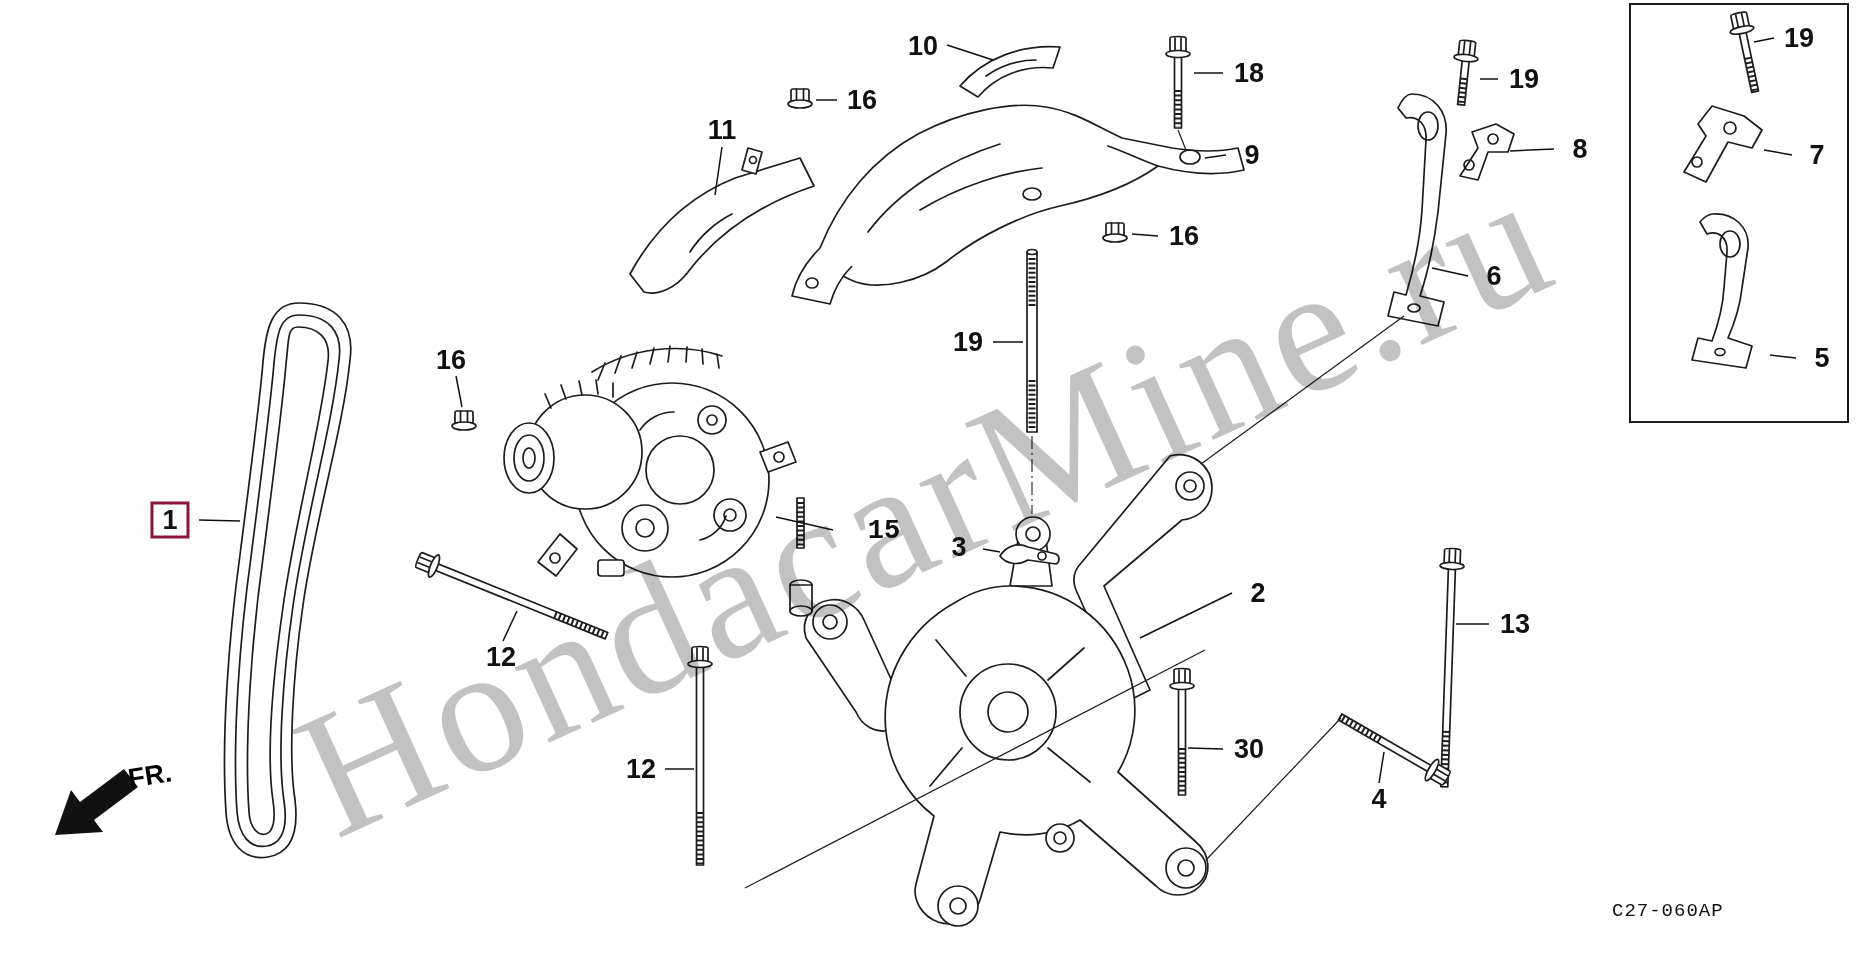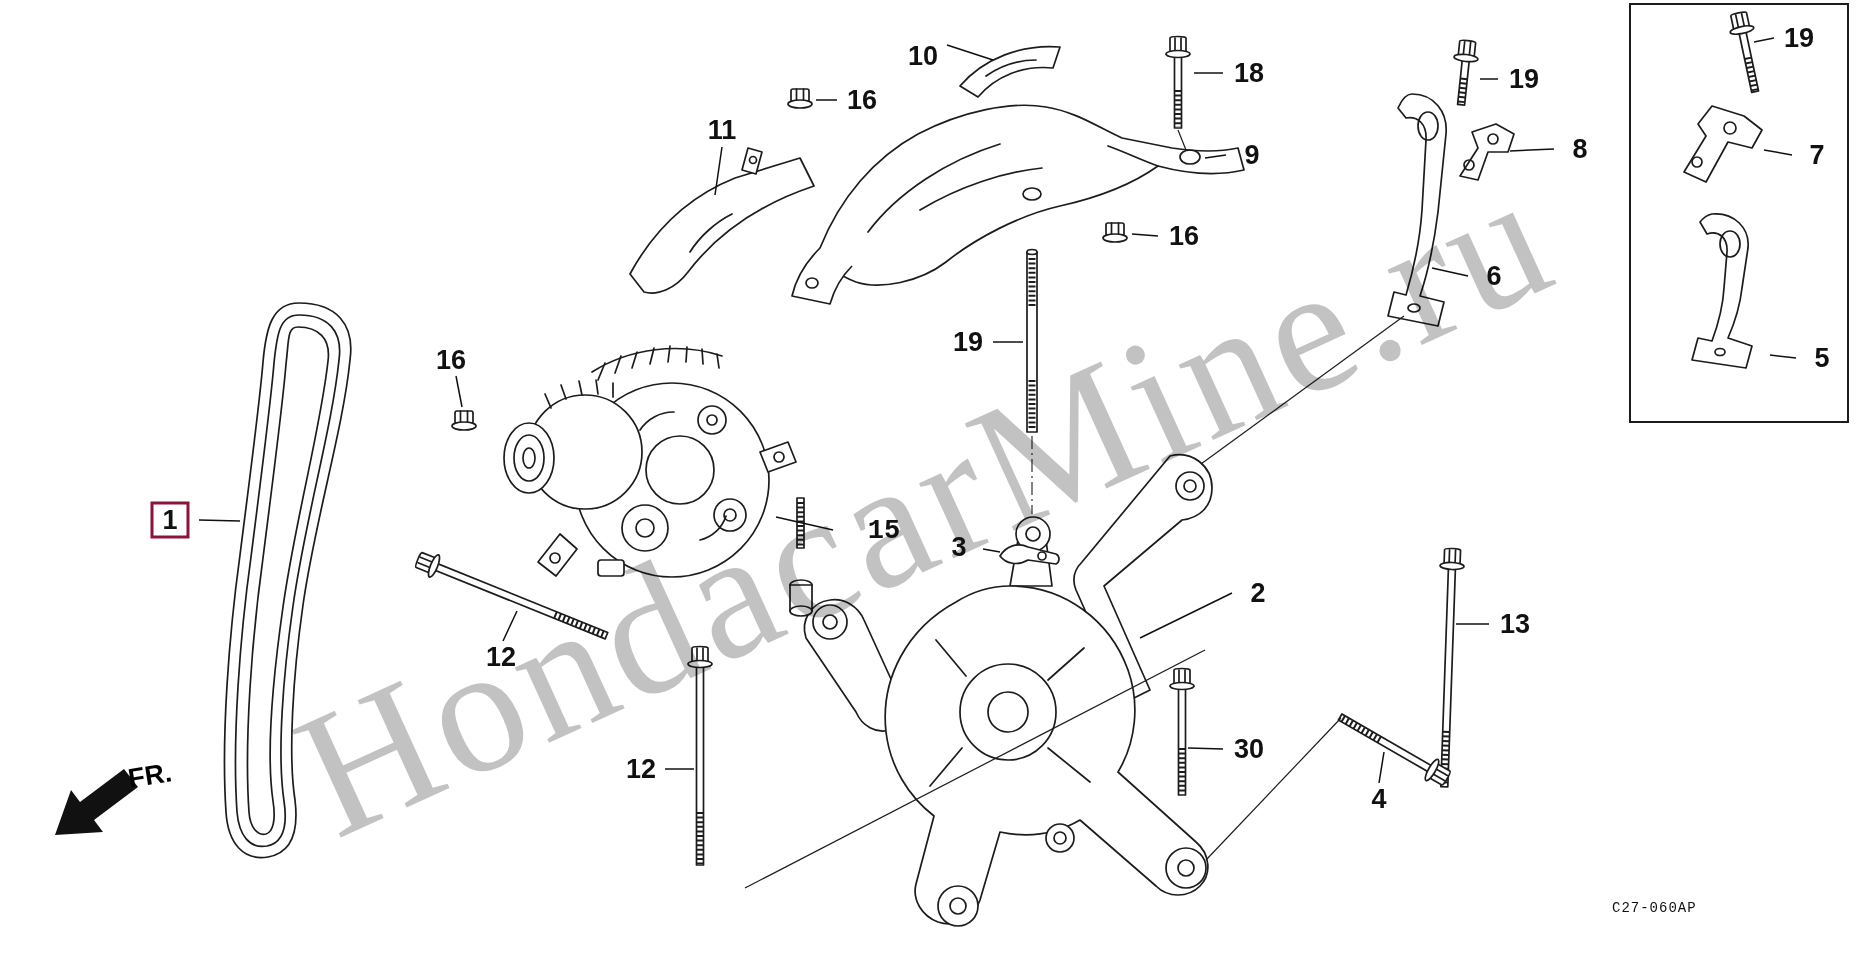--- a/index.html
+++ b/index.html
@@ -8,21 +8,21 @@
   .callout{position:absolute;transform:translate(-50%,-50%);font:600 27px "Liberation Sans",sans-serif;color:#111;line-height:1;padding:2px 4px;cursor:pointer;user-select:none}
   .callout.boxed{border:3px solid #8a1538;background:#fff;padding:2px 9px}
   .ln{fill:none;stroke:#1c1c1c;stroke-width:1.7;stroke-linecap:round;stroke-linejoin:round}
   .fw{fill:#fff;stroke:#1c1c1c;stroke-width:1.7;stroke-linejoin:round}
   .thr{stroke:#1c1c1c;stroke-width:7;stroke-dasharray:2 2.6;fill:none}
   .cl{stroke:#1c1c1c;stroke-width:1.1;stroke-dasharray:13 4 2 4}
   .thin-ln{stroke:#1c1c1c;stroke-width:1.2}
   .leader{stroke:#101010;stroke-width:1.5}
   .wm{font-family:"Liberation Serif",serif;font-size:180px;fill:#000;fill-opacity:0.24;letter-spacing:5px}
   .fr-label{position:absolute;font:700 27px "Liberation Sans",sans-serif;color:#000;transform:translate(-50%,-50%) rotate(-9deg)}
-  .diagram-code{position:absolute;left:1612px;top:900px;font-family:"Liberation Mono",monospace;font-size:14px;letter-spacing:1px;color:#111}
+  .diagram-code{position:absolute;left:1612px;top:900px;font-family:"Liberation Mono",monospace;font-size:19px;letter-spacing:1px;color:#111}
 </style>
 </head>
 <body>
 
 <div class="stage" id="stage">
 
   <svg class="drawing" width="1872" height="960" viewBox="0 0 1872 960">
     <defs>
       <g id="bolt-head">
         <path class="fw" d="M -8 -16 C -8 -18 8 -18 8 -16 L 8 -2 L -8 -2 Z"></path>
@@ -243,21 +243,21 @@
         <line x1="1379" y1="783" x2="1384" y2="752" class="leader"></line>
         <line x1="1774" y1="38" x2="1754" y2="42" class="leader"></line>
         <line x1="1792" y1="155" x2="1764" y2="150" class="leader"></line>
         <line x1="1796" y1="358" x2="1770" y2="355" class="leader"></line>
       </g>
   </svg>
 
   <div class="fr-label" style="left:150px;top:776px">FR.</div>
   <div class="diagram-code">C27-060AP</div>
 <div class="callout boxed" style="left: 170px; top: 520px; border-color: rgb(138, 21, 56);">1</div>
-    <div class="callout" style="left: 923px; top: 56px; text-align: center;">10</div>
+    <div class="callout" style="left: 923px; top: 46px; text-align: center;">10</div>
     <div class="callout" style="left: 862px; top: 100px;">16</div>
     <div class="callout" style="left: 722px; top: 130px;">11</div>
     <div class="callout" style="left: 1249px; top: 73px;">18</div>
     <div class="callout" style="left: 1252px; top: 155px;">9</div>
     <div class="callout" style="left: 1524px; top: 79px;">19</div>
     <div class="callout" style="left: 1580px; top: 149px;">8</div>
     <div class="callout" style="left: 1184px; top: 236px;">16</div>
     <div class="callout" style="left: 1494px; top: 276px;">6</div>
     <div class="callout" style="left: 968px; top: 342px;">19</div>
     <div class="callout" style="left: 451px; top: 360px;">16</div>

